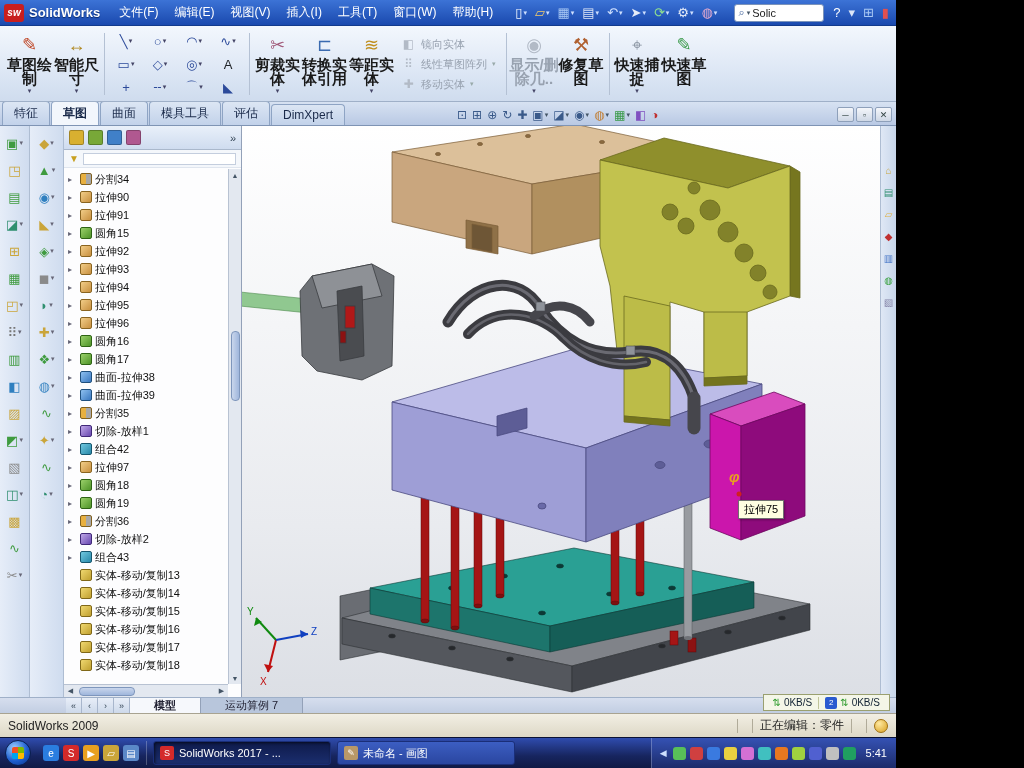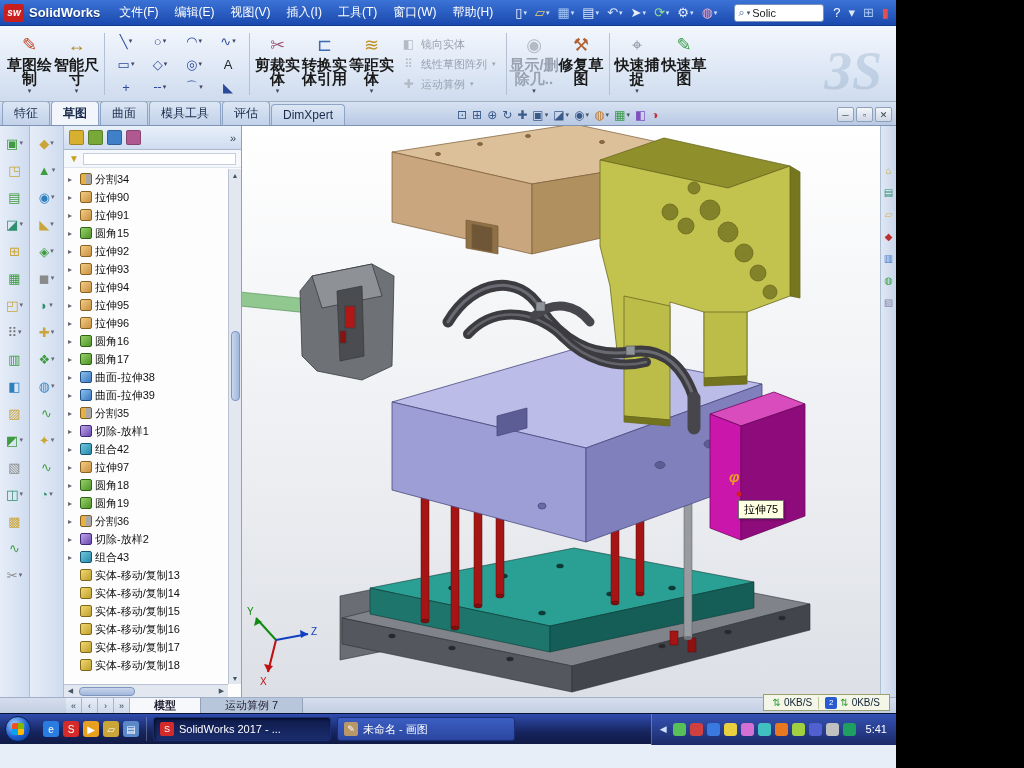--- a/index.html
+++ b/index.html
@@ -282,21 +282,21 @@
           <span>镜向实体</span>
 
         </div>
         <div class="srow disabled">
           <span class="sicon glyph">⠿</span>
           <span>线性草图阵列</span>
           <span class="dd">▾</span>
         </div>
         <div class="srow disabled">
           <span class="sicon glyph">✚</span>
-          <span>运动算例</span>
+          <span>移动实体</span>
           <span class="dd">▾</span>
         </div>
     </div>
     <div class="rsep"></div>
     <div class="bigbtn disabled" style="--c: #8a94a2;">
         <span class="bicon glyph">◉</span>
         <span class="blabel">显示/删</span>
         <span class="blabel">除几..</span>
         <span class="dd">▾</span>
       </div>
@@ -312,21 +312,20 @@
         <span class="blabel">快速捕</span>
         <span class="blabel">捉</span>
         <span class="dd">▾</span>
       </div>
       <div class="bigbtn" style="--c: #3a9a4a;">
         <span class="bicon glyph">✎</span>
         <span class="blabel">快速草</span>
         <span class="blabel">图</span>
 
       </div>
-    <div class="watermark">ЗS</div>
   </div>
 
   <div class="tabstrip">
     <div class="tab"><span>特征</span></div>
       <div class="tab active"><span>草图</span></div>
       <div class="tab"><span>曲面</span></div>
       <div class="tab"><span>模具工具</span></div>
       <div class="tab"><span>评估</span></div>
       <div class="tab"><span>DimXpert</span></div>
     <div class="headsup">
@@ -837,20 +836,31 @@
         <span>»</span>
       </div>
     <div class="mtab active">
         <span>模型</span>
       </div>
       <div class="mtab">
         <span>运动算例 7</span>
       </div>
   </div>
 
+  <div class="statusbar">
+    <span>SolidWorks 2009</span>
+    <div style="margin-left:auto;display:flex;align-items:center;">
+      <span class="sep"></span>
+      <span class="sep"></span>
+      <span>正在编辑：零件</span>
+      <span class="sep"></span>
+      <span class="sep"></span>
+      <span class="coin"></span>
+    </div>
+  </div>
 
   <div class="netmon">
     <div class="netcell">
       <span class="netarrow">⇅</span>
       <span>0KB/S</span>
     </div>
     <div class="netcell">
       <span class="netbadge">2</span>
       <span class="netarrow">⇅</span>
       <span>0KB/S</span>

